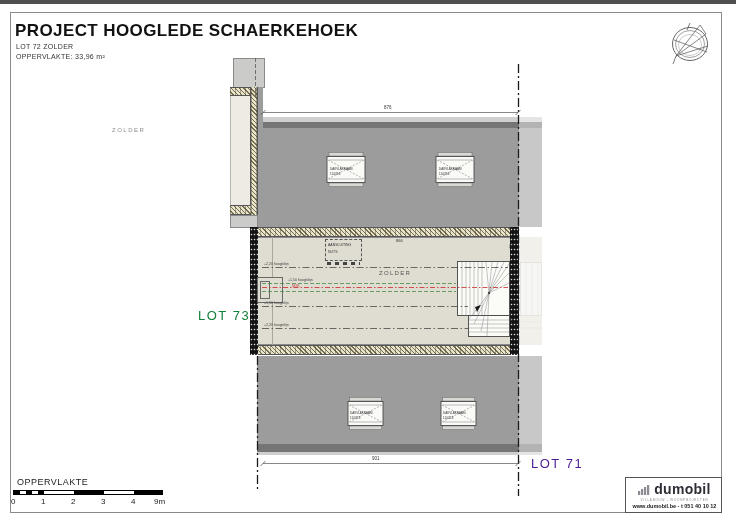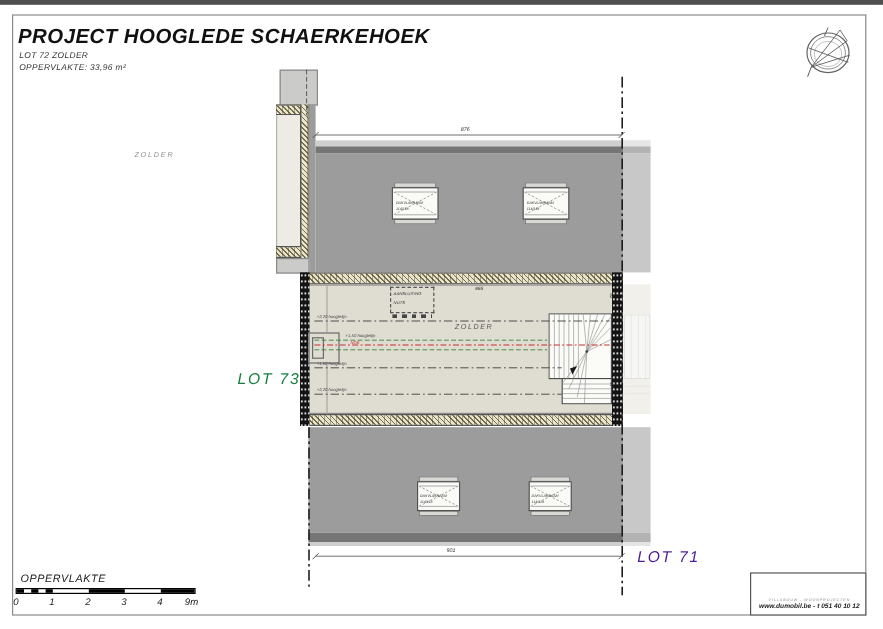--- a/index.html
+++ b/index.html
@@ -1,19 +1,19 @@
 <!DOCTYPE html>
 <html><head>
 <meta charset="utf-8">
 <style>
   html,body{margin:0;padding:0;background:#fff;}
   #sheet{position:relative;width:736px;height:524px;background:#fff;overflow:hidden;
          font-family:"Liberation Sans",sans-serif;}
   .abs{position:absolute;}
-  .t{position:absolute;white-space:nowrap;font-family:"Liberation Sans",sans-serif;color:#222;font-style:italic;}
+  .t{position:absolute;white-space:nowrap;font-family:"Liberation Sans",sans-serif;color:#222;}
   .hatch{background-color:#e9e5cc;
     background-image:
       repeating-linear-gradient(45deg, rgba(70,60,25,0) 0 2px, rgba(70,60,25,.7) 2px 3px),
       repeating-linear-gradient(90deg, rgba(30,30,30,.35) 0 1px, transparent 1px 5px);
     border-top:1px solid #555;border-bottom:1px solid #555;box-sizing:border-box;}
   .wallblack{background-color:#141414;
     background-image:radial-gradient(circle, rgba(255,255,255,.85) .6px, transparent 1.1px);
     background-size:3px 5px;}
   .roof{background:#9c9c9c;}
   .roofdark{background:#757575;}
@@ -229,17 +229,26 @@
     <div class="abs" style="left:120px;top:0;width:28px;height:3px;background:#000;"></div>
   </div>
   <div class="t" style="left:11px;top:497px;font-size:8px;color:#222;">0</div>
   <div class="t" style="left:41px;top:497px;font-size:8px;color:#222;">1</div>
   <div class="t" style="left:71px;top:497px;font-size:8px;color:#222;">2</div>
   <div class="t" style="left:101px;top:497px;font-size:8px;color:#222;">3</div>
   <div class="t" style="left:131px;top:497px;font-size:8px;color:#222;">4</div>
   <div class="t" style="left:154px;top:497px;font-size:8px;color:#222;">9m</div>
 
   <div class="abs" style="left:625px;top:477px;width:97px;height:36px;border:1px solid #555;box-sizing:border-box;background:#fff;">
+    <div class="abs" style="left:0;top:3px;width:97px;height:16px;display:flex;align-items:center;justify-content:center;gap:3px;">
+      <svg width="13" height="11" viewBox="0 0 13 11">
+        <rect x="0" y="7" width="2.2" height="4" fill="#8b8b93"></rect>
+        <rect x="3" y="5" width="2.2" height="6" fill="#8b8b93"></rect>
+        <rect x="6" y="3" width="2.2" height="8" fill="#8b8b93"></rect>
+        <rect x="9" y="1" width="2.2" height="10" fill="#8b8b93"></rect>
+      </svg>
+      <span style="font-size:14px;font-weight:bold;color:#2e2e36;letter-spacing:.3px;">dumobil</span>
+    </div>
     <div class="t" style="left:0;top:20px;width:97px;text-align:center;font-size:3px;color:#888;letter-spacing:.8px;">VILLABOUW - WOONPROJECTEN</div>
     <div class="t" style="left:0;top:25px;width:97px;text-align:center;font-size:5.5px;font-weight:bold;color:#222;">www.dumobil.be - t 051 40 10 12</div>
   </div>
 
 </div>
 
 </body></html>

